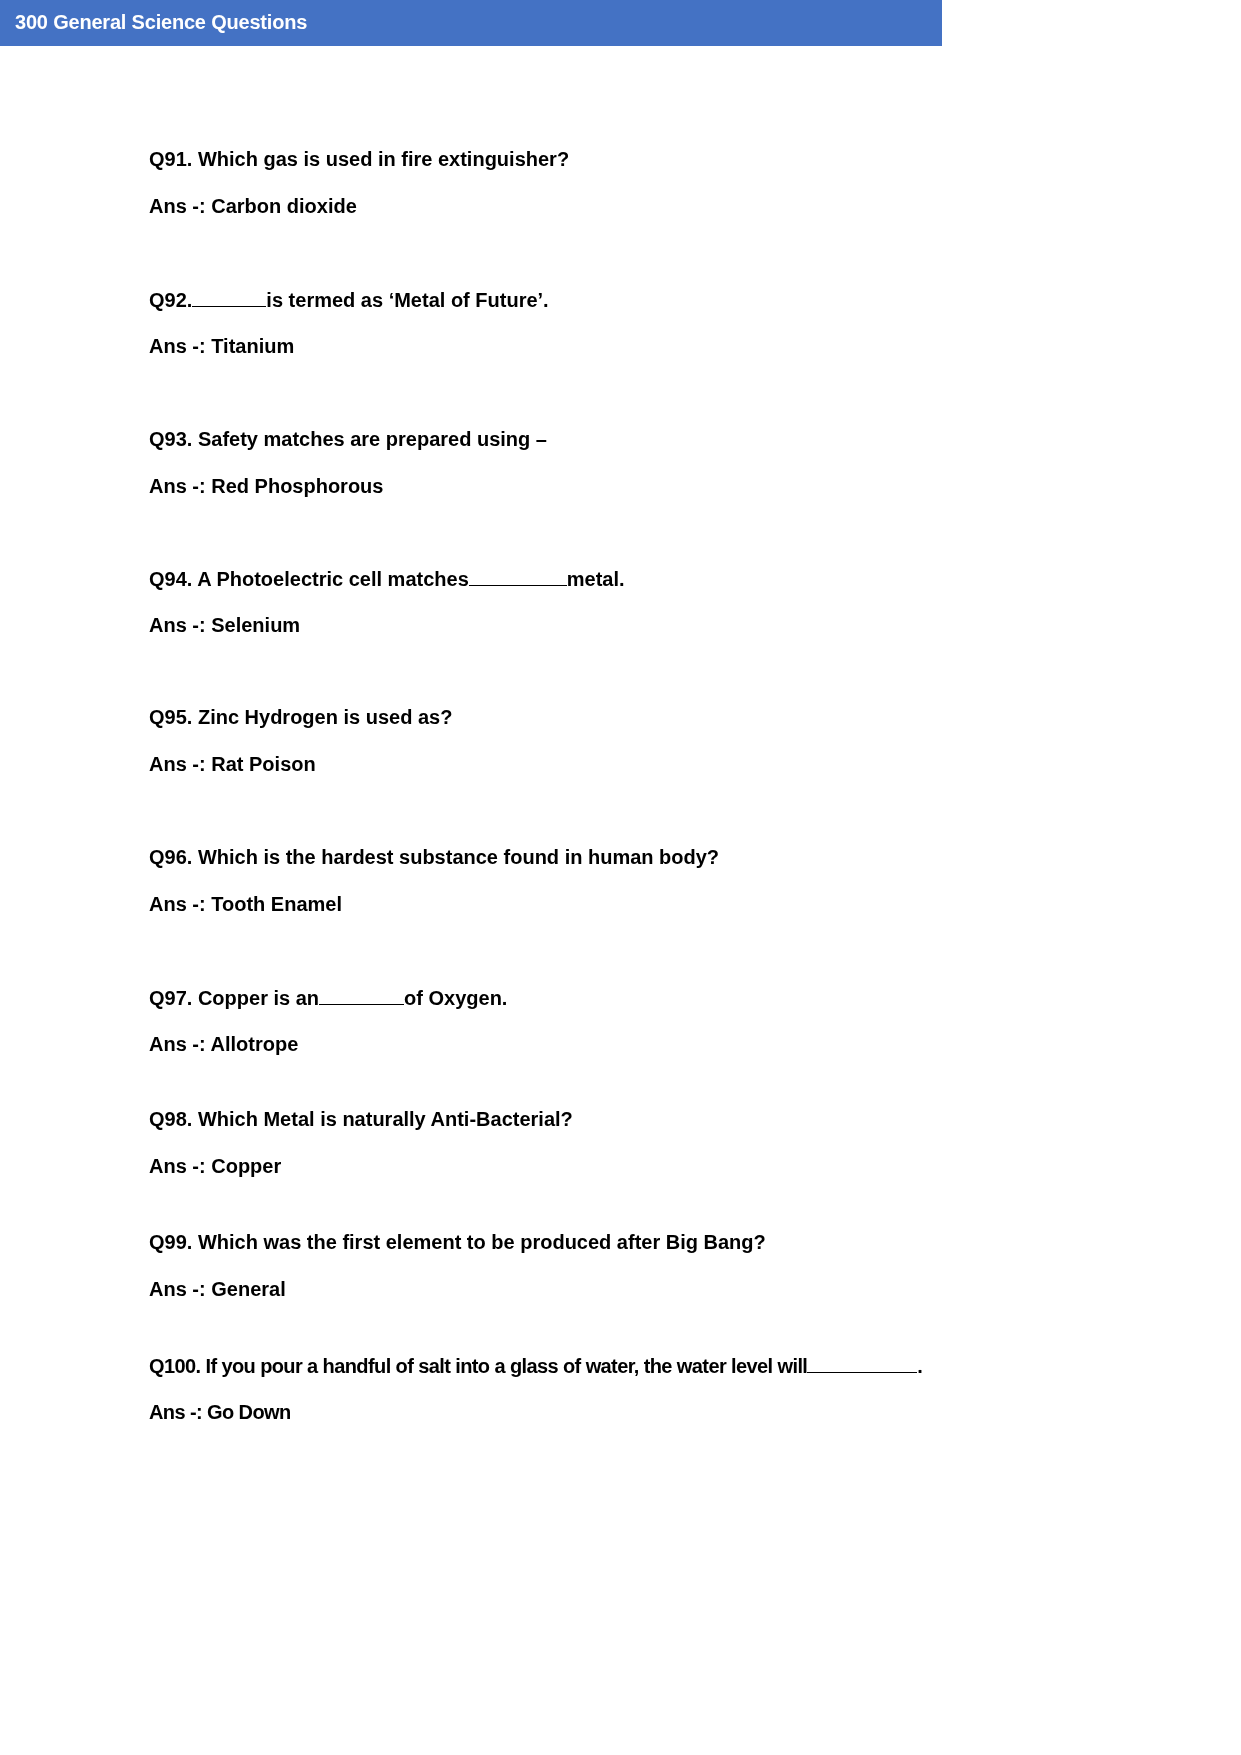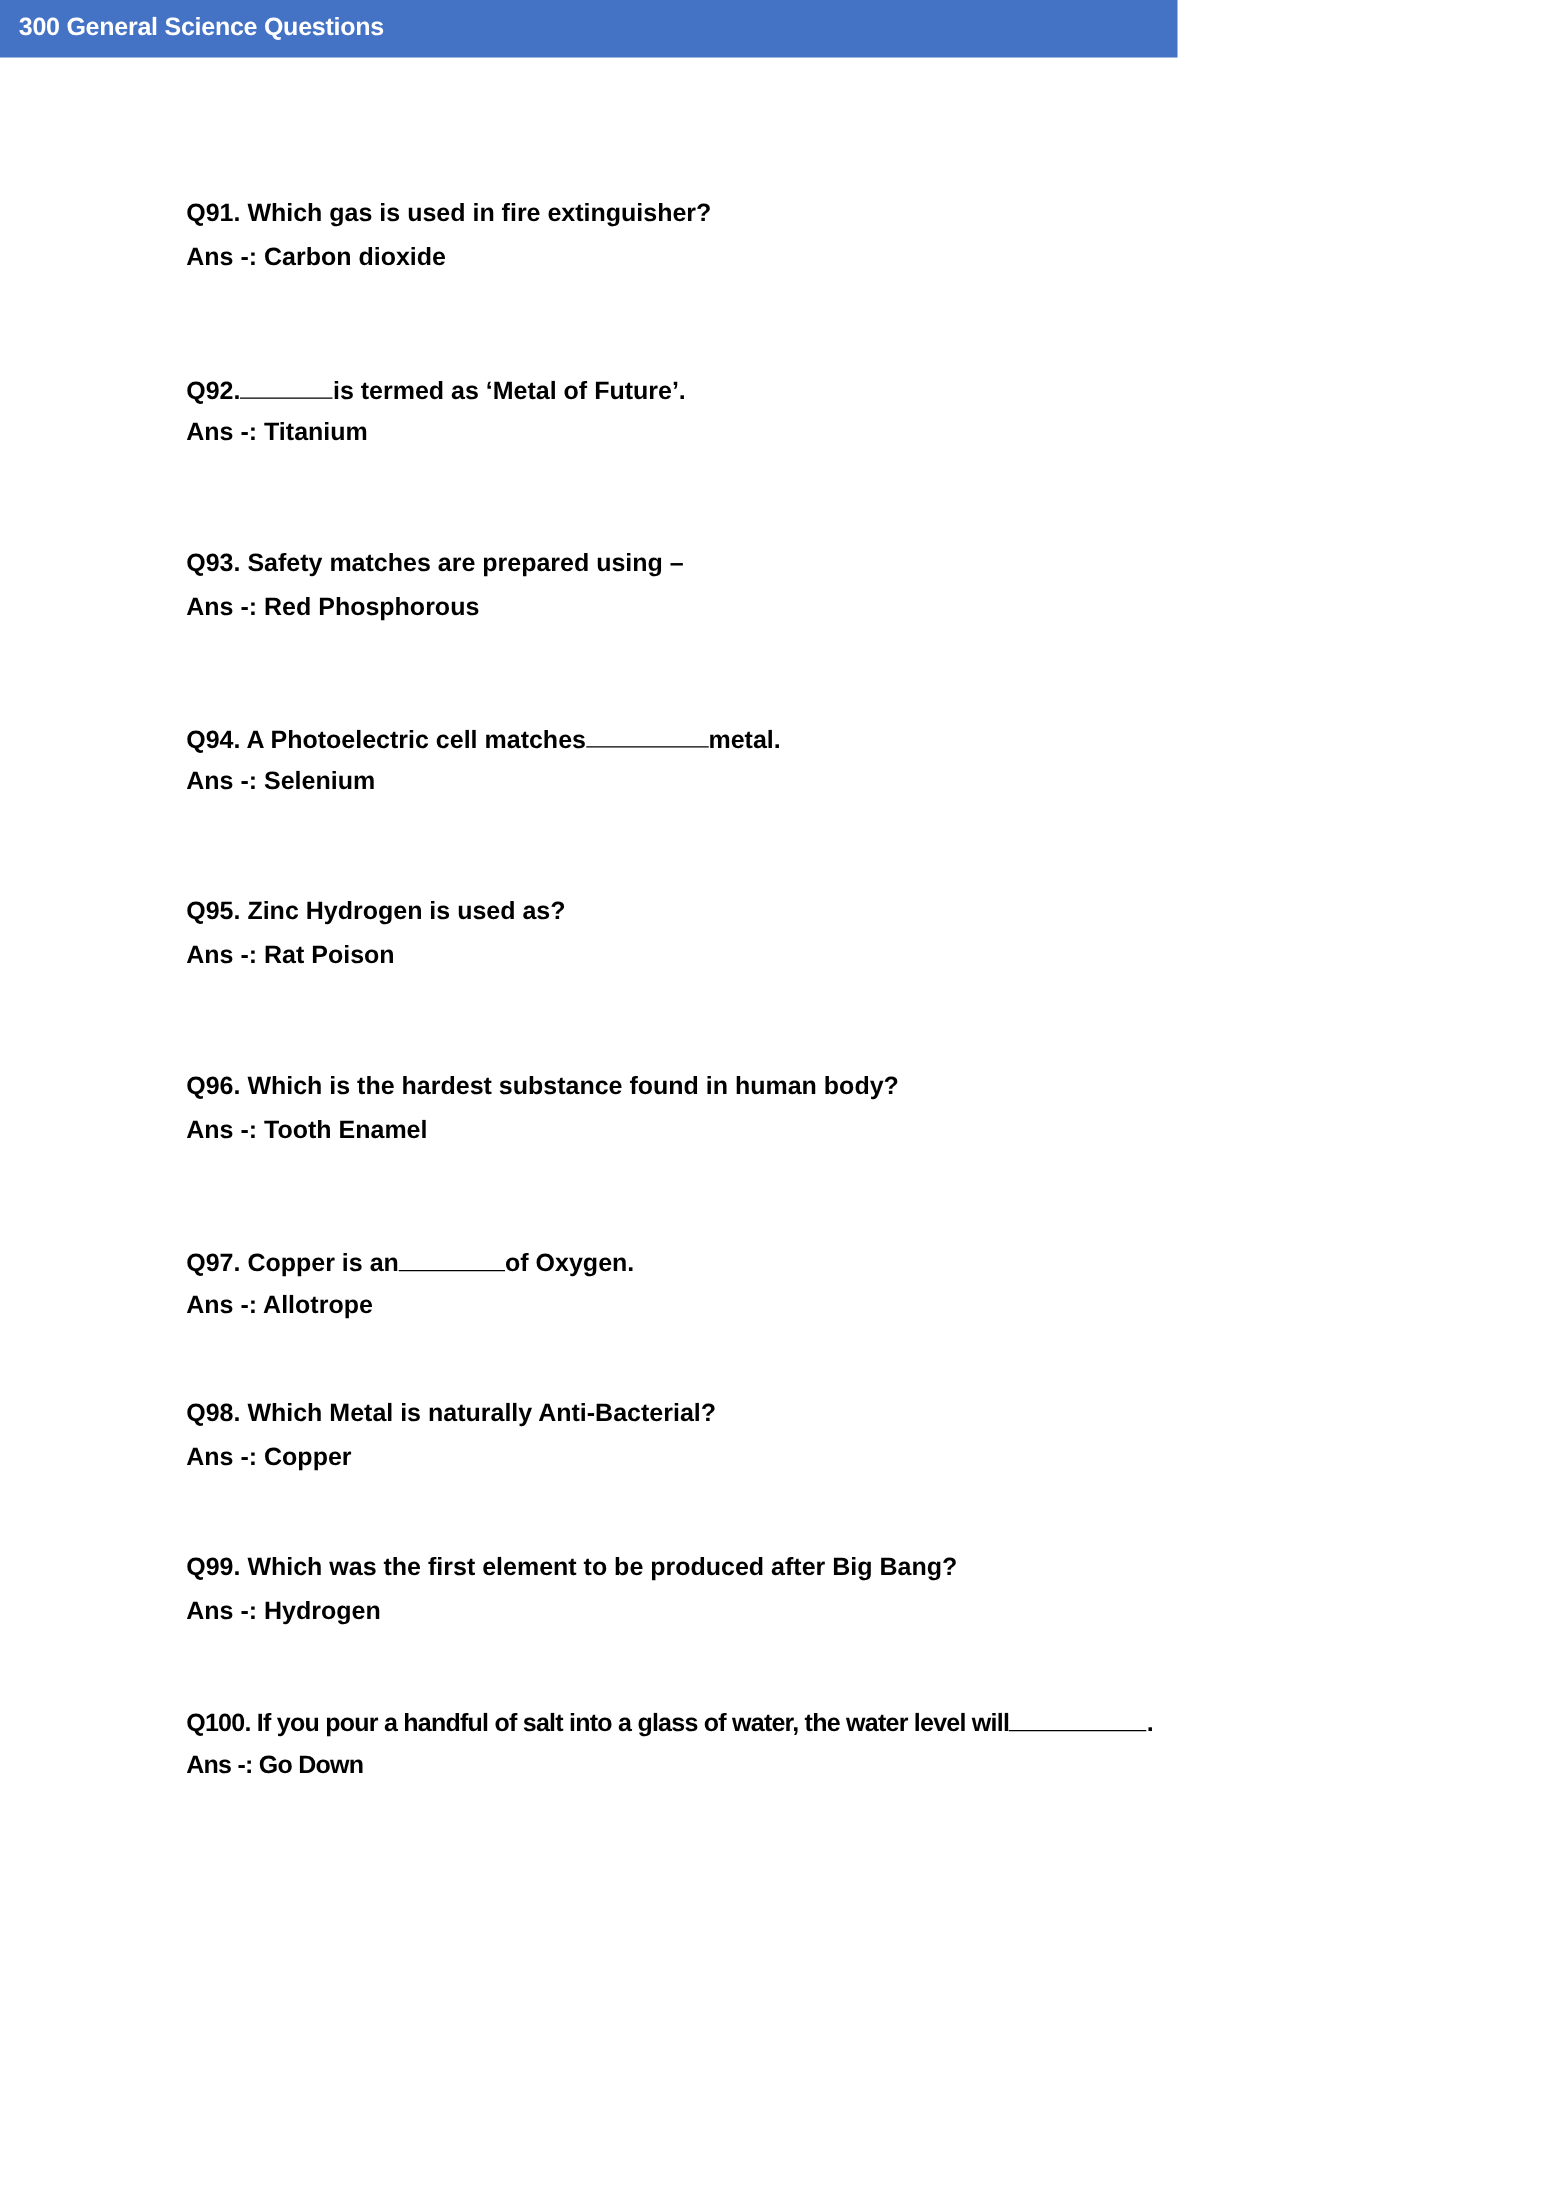--- a/index.html
+++ b/index.html
@@ -3,21 +3,21 @@
 <meta charset="utf-8">
 <style>
   html, body { margin: 0; padding: 0; background: #ffffff; }
   body { width: 1241px; height: 1755px; position: relative; overflow: hidden;
          font-family: "Liberation Sans", "DejaVu Sans", sans-serif; color: #000; }
   .header-bar { position: absolute; left: 0; top: 0; width: 942px; height: 46px;
                 background: #4472c4; }
   .header-title { position: absolute; left: 15px; top: 11px; color: #ffffff;
                   font-size: 20px; font-weight: bold; letter-spacing: -0.2px; white-space: nowrap; }
   .qa { position: absolute; left: 149px; font-weight: bold; font-size: 20px; white-space: nowrap; }
-  .q-line { position: absolute; left: 0; top: 0; margin-top: 12px; }
+  .q-line { position: absolute; left: 0; top: 0; }
   .a-line { position: absolute; left: 0; top: 47px; }
   .blank { display: inline-block; border-bottom: 1.5px solid #000; height: 18px; vertical-align: baseline; }
   .narrow { letter-spacing: -0.6px; }
 </style>
 </head>
 <body>
 
 <div class="header-bar">
   <span class="header-title">300 General Science Questions</span>
 </div>
@@ -57,19 +57,19 @@
   <div class="a-line"><span>Ans -:</span><span> Allotrope</span></div>
 </div>
 
 <div class="qa" style="top:1108px;">
   <div class="q-line"><span>Q98.</span><span> Which Metal is naturally Anti-Bacterial?</span></div>
   <div class="a-line"><span>Ans -:</span><span> Copper</span></div>
 </div>
 
 <div class="qa" style="top:1231px;">
   <div class="q-line"><span>Q99.</span><span> Which was the first element to be produced after Big Bang?</span></div>
-  <div class="a-line"><span>Ans -:</span><span> Hydrogen</span></div>
+  <div class="a-line"><span>Ans -:</span><span> General</span></div>
 </div>
 
 <div class="qa narrow" style="top:1354px;">
   <div class="q-line"><span>Q100.</span><span> If you pour a handful of salt into a glass of water, the water  level will</span><span class="blank" style="width:110px;"></span><span>.</span></div>
   <div class="a-line"><span>Ans -:</span><span> Go Down</span></div>
 </div>
 
 </body></html>

